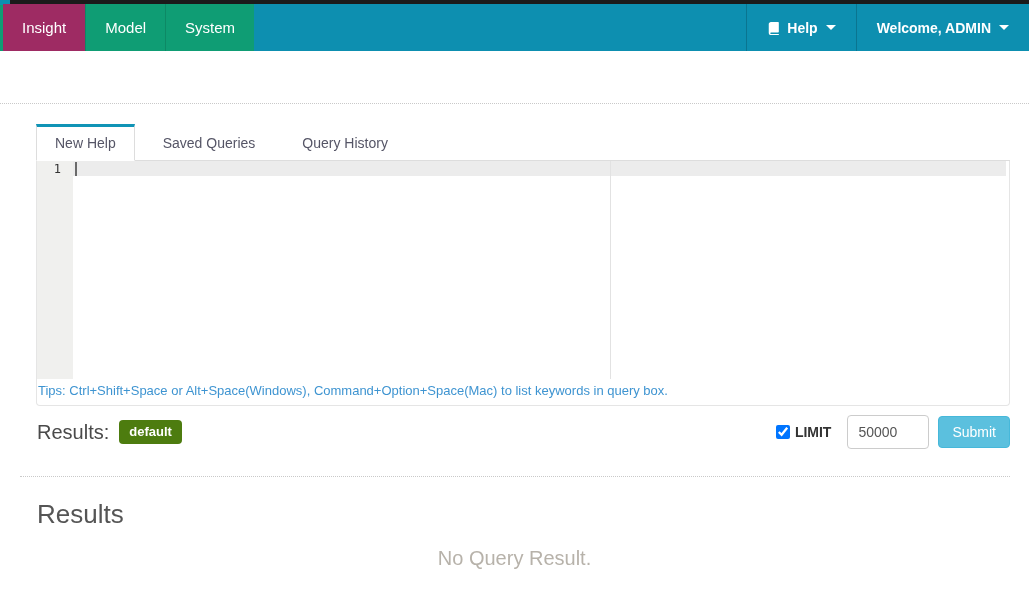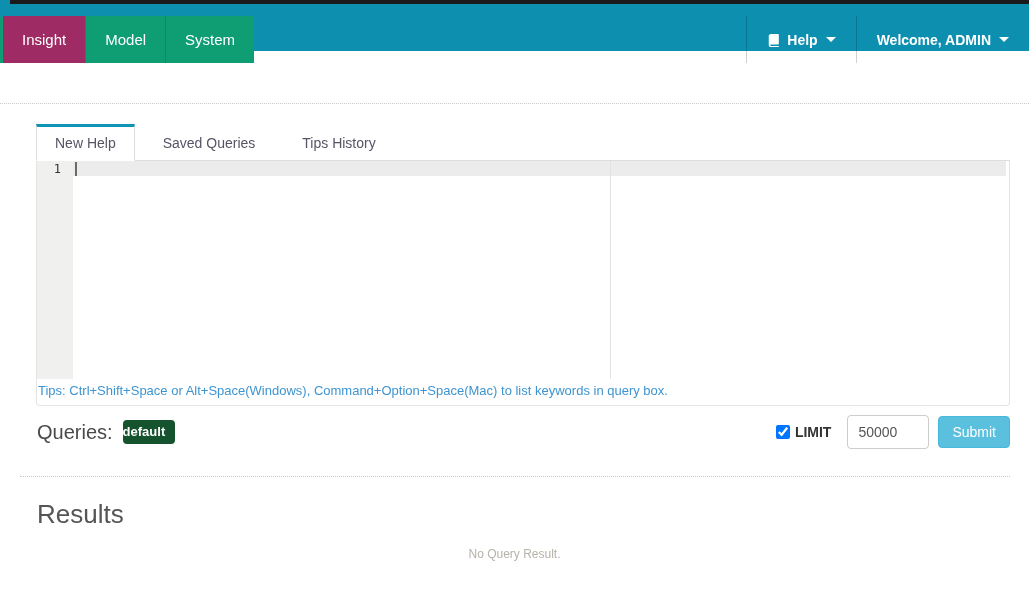--- a/index.html
+++ b/index.html
@@ -12,21 +12,21 @@
   }
 
   
   .top-strip {
     position: absolute; top: 0; left: 10px; right: 0; height: 4px;
     background: #1b1b1b; z-index: 20;
   }
   .navbar {
     height: 51px; background: #0d8fb0;
     display: flex; justify-content: space-between;
-    padding-top: 16px;
+    padding-top: 4px;
   }
   .nav-left { display: flex; height: 47px; }
   .nav-left .edge {
     width: 3px; height: 46px; margin-top: 1px; background: #0f9d74;
   }
   .nav-item {
     height: 47px; display: flex; align-items: center;
     padding: 0 19px; color: #fff; font-size: 15px;
     background: #0f9d74; cursor: pointer;
     border-left: 1px solid rgba(0,0,0,0.12);
@@ -105,23 +105,23 @@
   }
 
   
   .controls-row {
     margin: 9px 19px 0 37px;
     display: flex; justify-content: space-between; align-items: center;
   }
   .project-group { display: flex; align-items: center; }
   .project-label { font-size: 20px; font-weight: 300; color: #4a4a4a; }
   .project-badge {
-    margin-left: 10px; background: #14532d; color: #fff;
+    margin-left: 10px; background: #4d7c0f; color: #fff;
     font-size: 13px; font-weight: bold;
-    padding: 4px 10px 5px 0; border-radius: 4px; cursor: pointer;
+    padding: 4px 10px 5px 10px; border-radius: 4px; cursor: pointer;
   }
   .limit-group { display: flex; align-items: center; }
   .limit-group input[type="checkbox"] {
     width: 14px; height: 14px; margin-right: 5px; cursor: pointer;
   }
   .limit-label { font-size: 14px; font-weight: bold; color: #333; margin-right: 16px; }
   .limit-input {
     width: 82px; height: 34px; border: 1px solid #ccc; border-radius: 4px;
     font-size: 14px; color: #555; padding: 0 10px; margin-right: 9px;
     font-family: "Liberation Sans", sans-serif; outline: none;
@@ -132,21 +132,21 @@
     font-family: "Liberation Sans", sans-serif;
   }
 
   
   .results-heading {
     margin: 22px 0 0 37px;
     font-size: 26px; font-weight: 300; color: #555;
   }
   .empty-message {
     margin-top: 17px; text-align: center;
-    font-size: 12px; font-weight: 300; color: #b7b2aa;
+    font-size: 20px; font-weight: 300; color: #b7b2aa;
   }
 </style>
 </head>
 <body>
 
 <div class="top-strip"></div>
 
 <header class="navbar">
   <nav class="nav-left">
     <span class="edge"></span>
@@ -171,38 +171,38 @@
     </div>
   </nav>
 </header>
 
 <div class="dotted-divider dotted-top"></div>
 
 <main>
   <ul class="tabs">
     <li class="tab active">New Help</li>
     <li class="tab">Saved Queries</li>
-    <li class="tab">Tips History</li>
+    <li class="tab">Query History</li>
   </ul>
 
   <section class="query-panel">
     <div class="editor">
       <div class="active-line"></div>
       <div class="print-margin"></div>
       <div class="gutter">
         <span class="line-num">1</span>
       </div>
       <div class="editor-cursor"></div>
     </div>
     <p class="tips">Tips: Ctrl+Shift+Space or Alt+Space(Windows), Command+Option+Space(Mac) to list keywords in query box.</p>
   </section>
 
   <div class="controls-row">
     <div class="project-group">
-      <span class="project-label">Queries:</span>
+      <span class="project-label">Results:</span>
       <span class="project-badge">default</span>
     </div>
     <div class="limit-group">
       <input type="checkbox" checked="" style="">
       <span class="limit-label">LIMIT</span>
       <input type="text" class="limit-input" value="50000" style="">
       <button class="submit-button">Submit</button>
     </div>
   </div>
 

